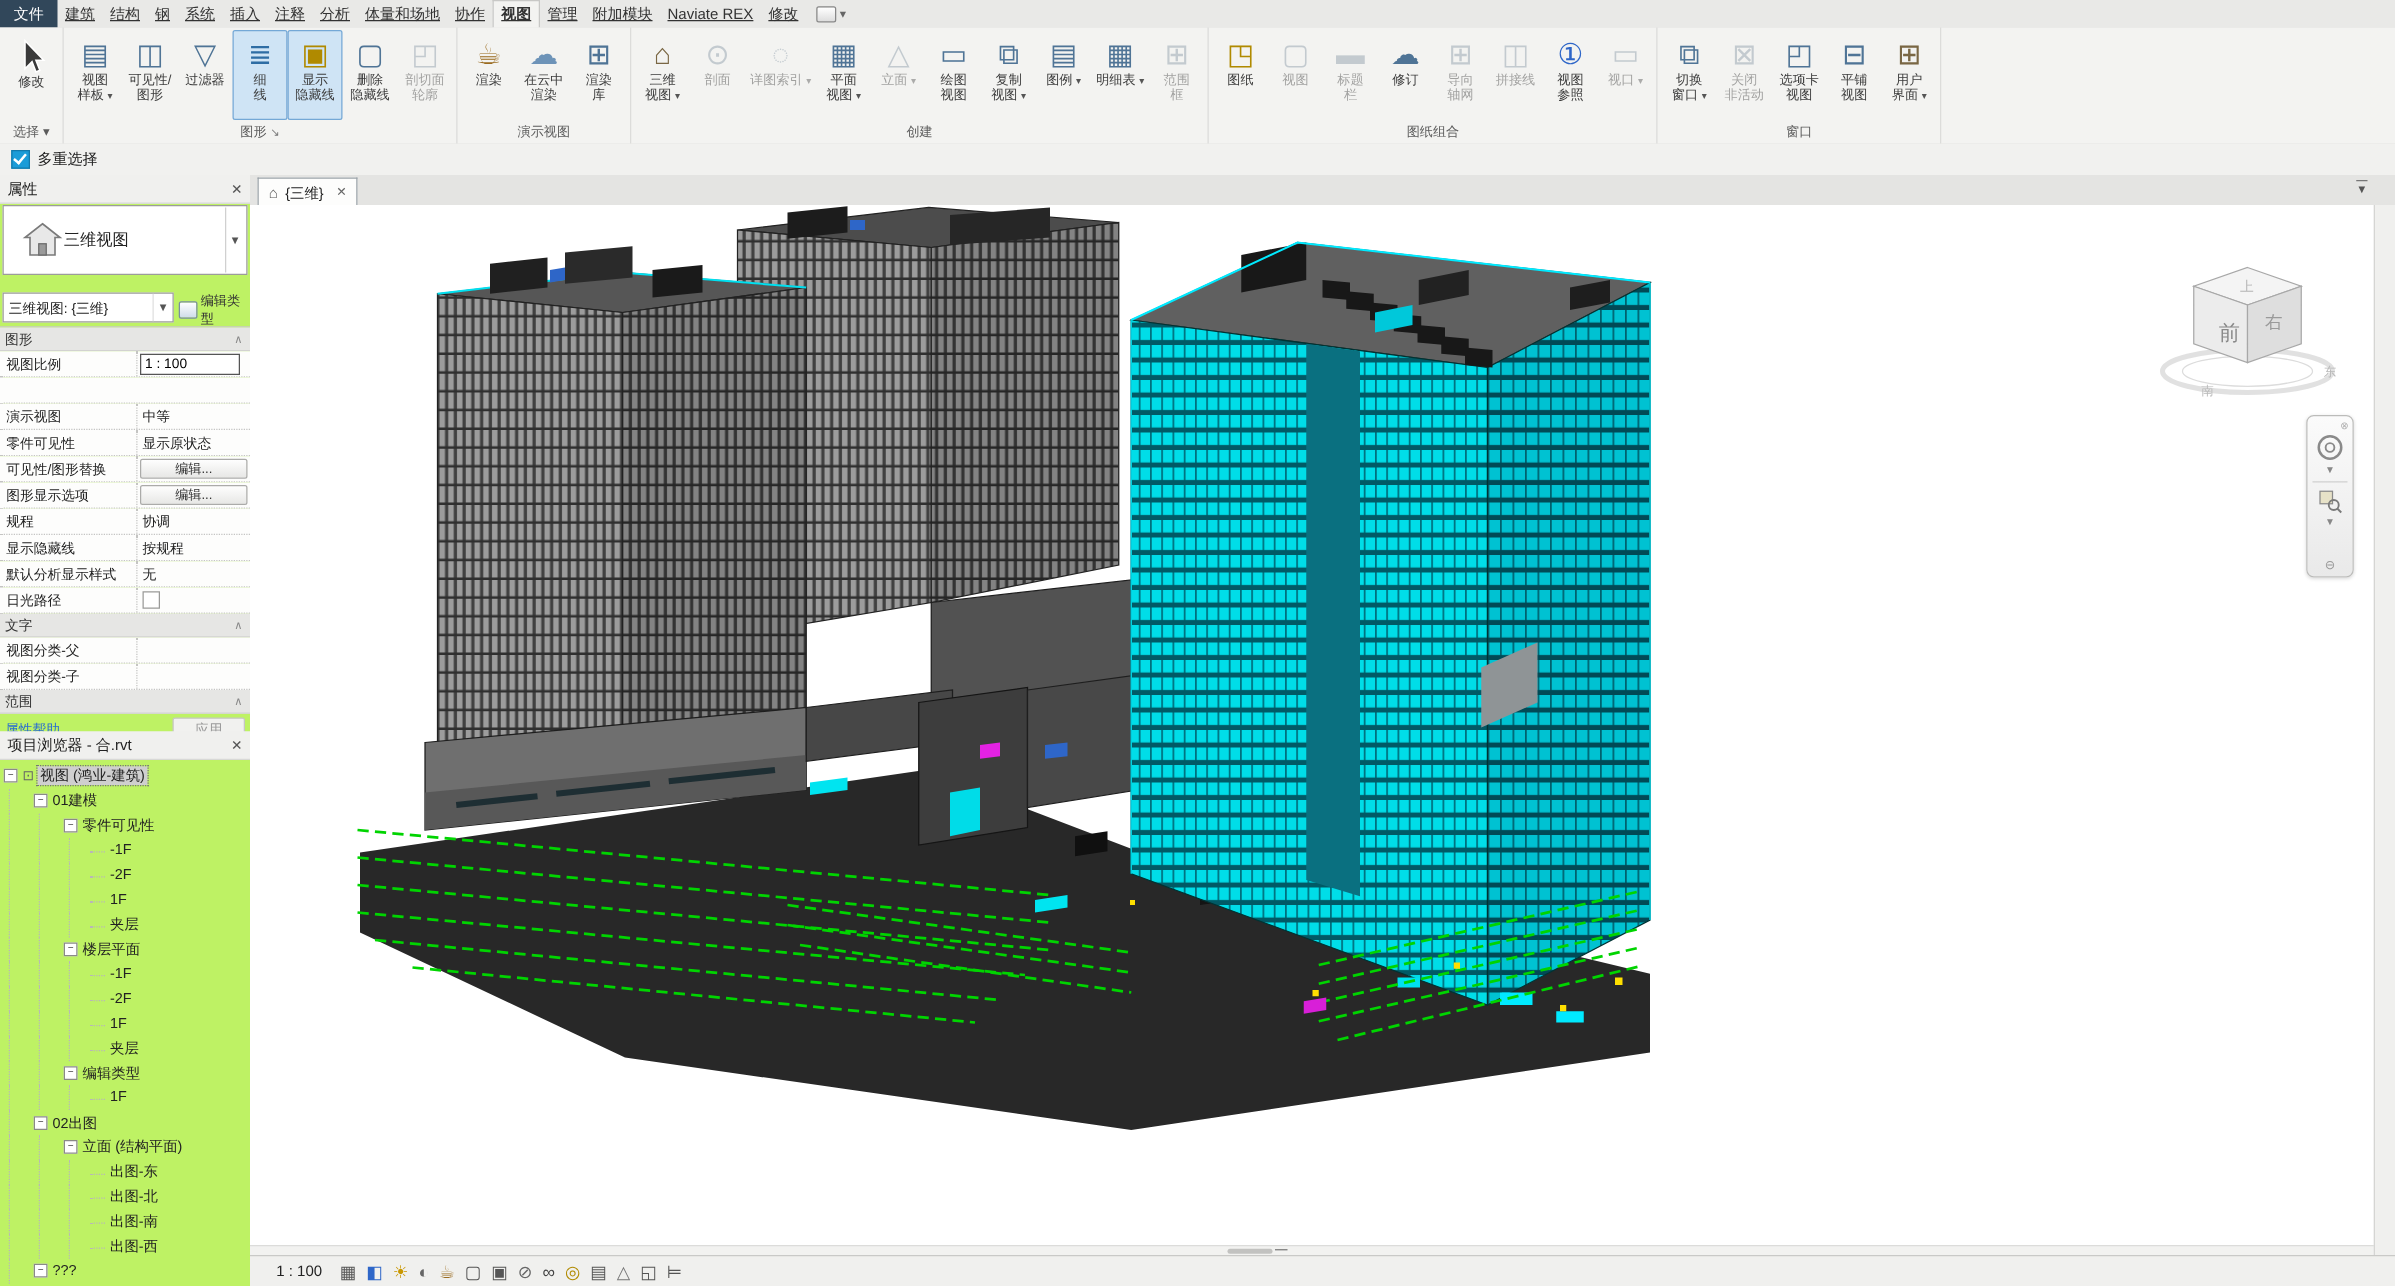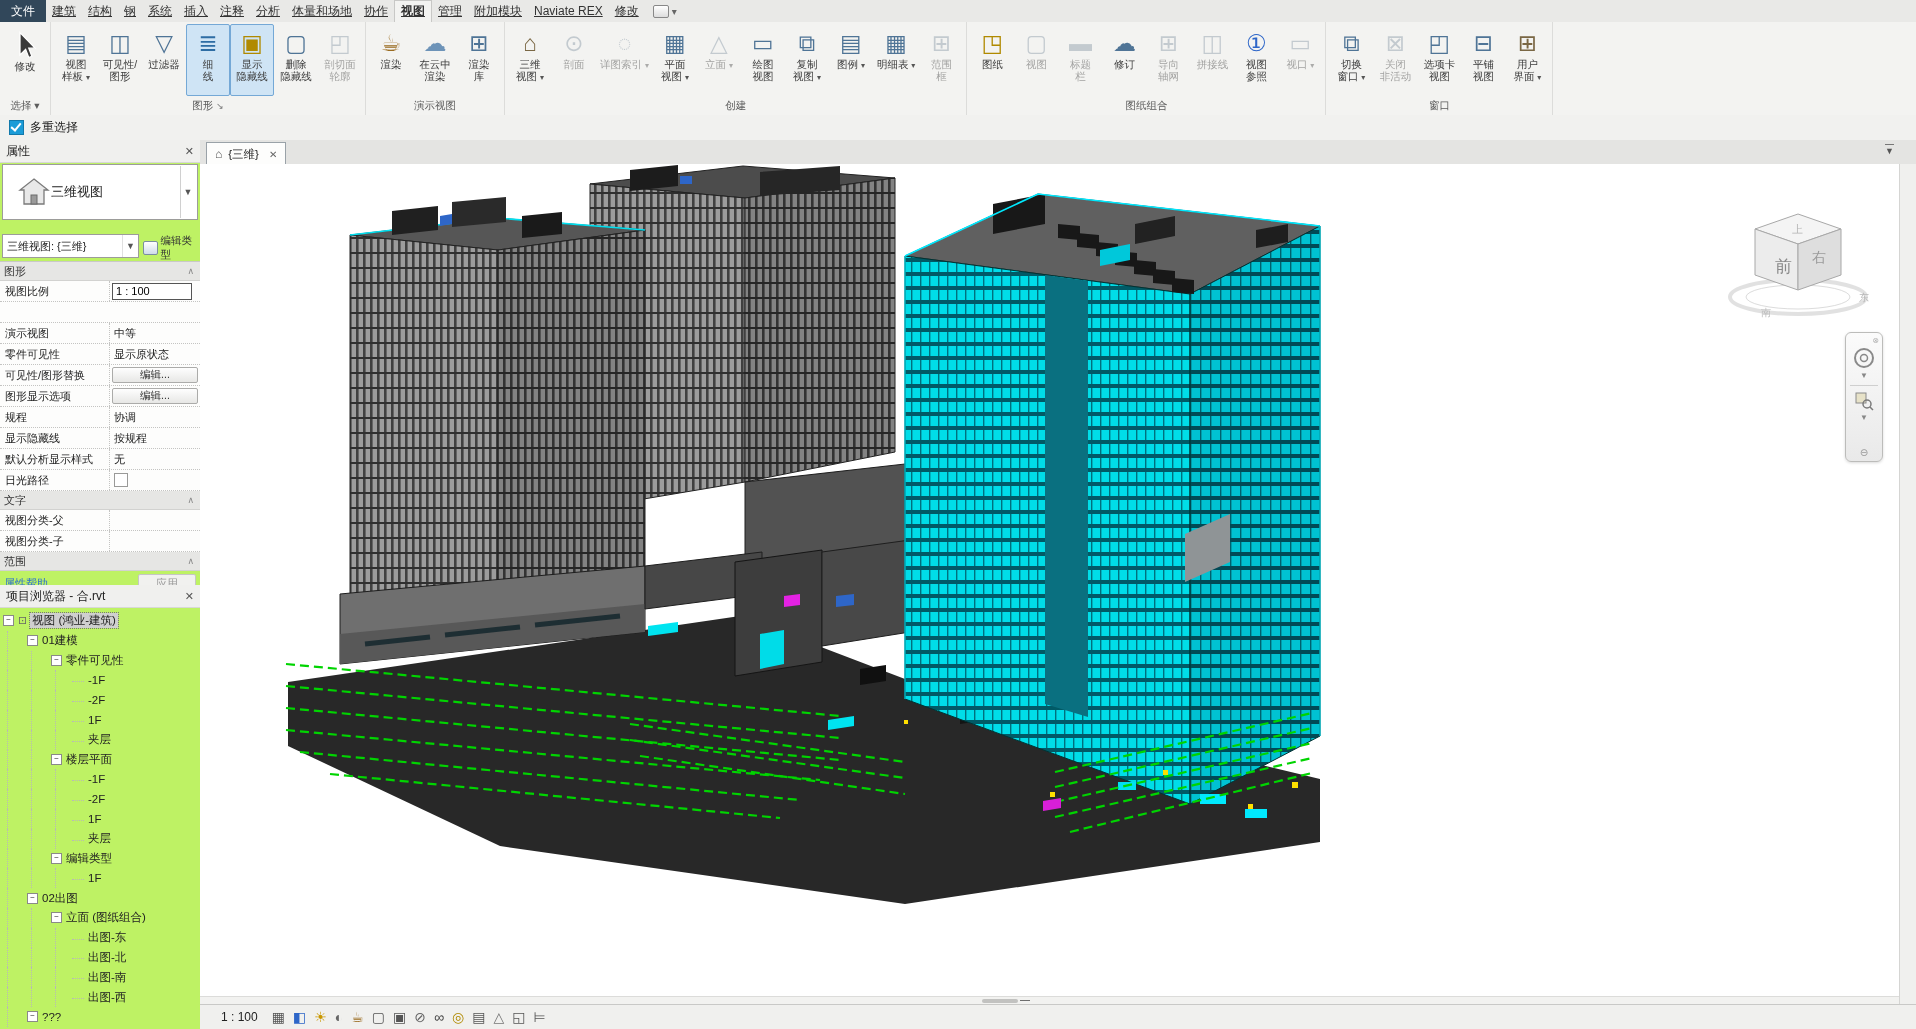--- a/index.html
+++ b/index.html
@@ -526,21 +526,21 @@
         </div>
         <div class="trow">
           <span class="tg"></span>
           <span class="texp">−</span>
           <span class="tlbl">02出图</span>
         </div>
         <div class="trow">
           <span class="tg"></span>
           <span class="tg"></span>
           <span class="texp">−</span>
-          <span class="tlbl">立面 (图纸组合)</span>
+          <span class="tlbl">立面 (结构平面)</span>
         </div>
         <div class="trow">
           <span class="tg"></span>
           <span class="tg"></span>
           <span class="tg"></span>
           <span class="tstub"></span>
           <span class="tlbl">出图-东</span>
         </div>
         <div class="trow">
           <span class="tg"></span>

